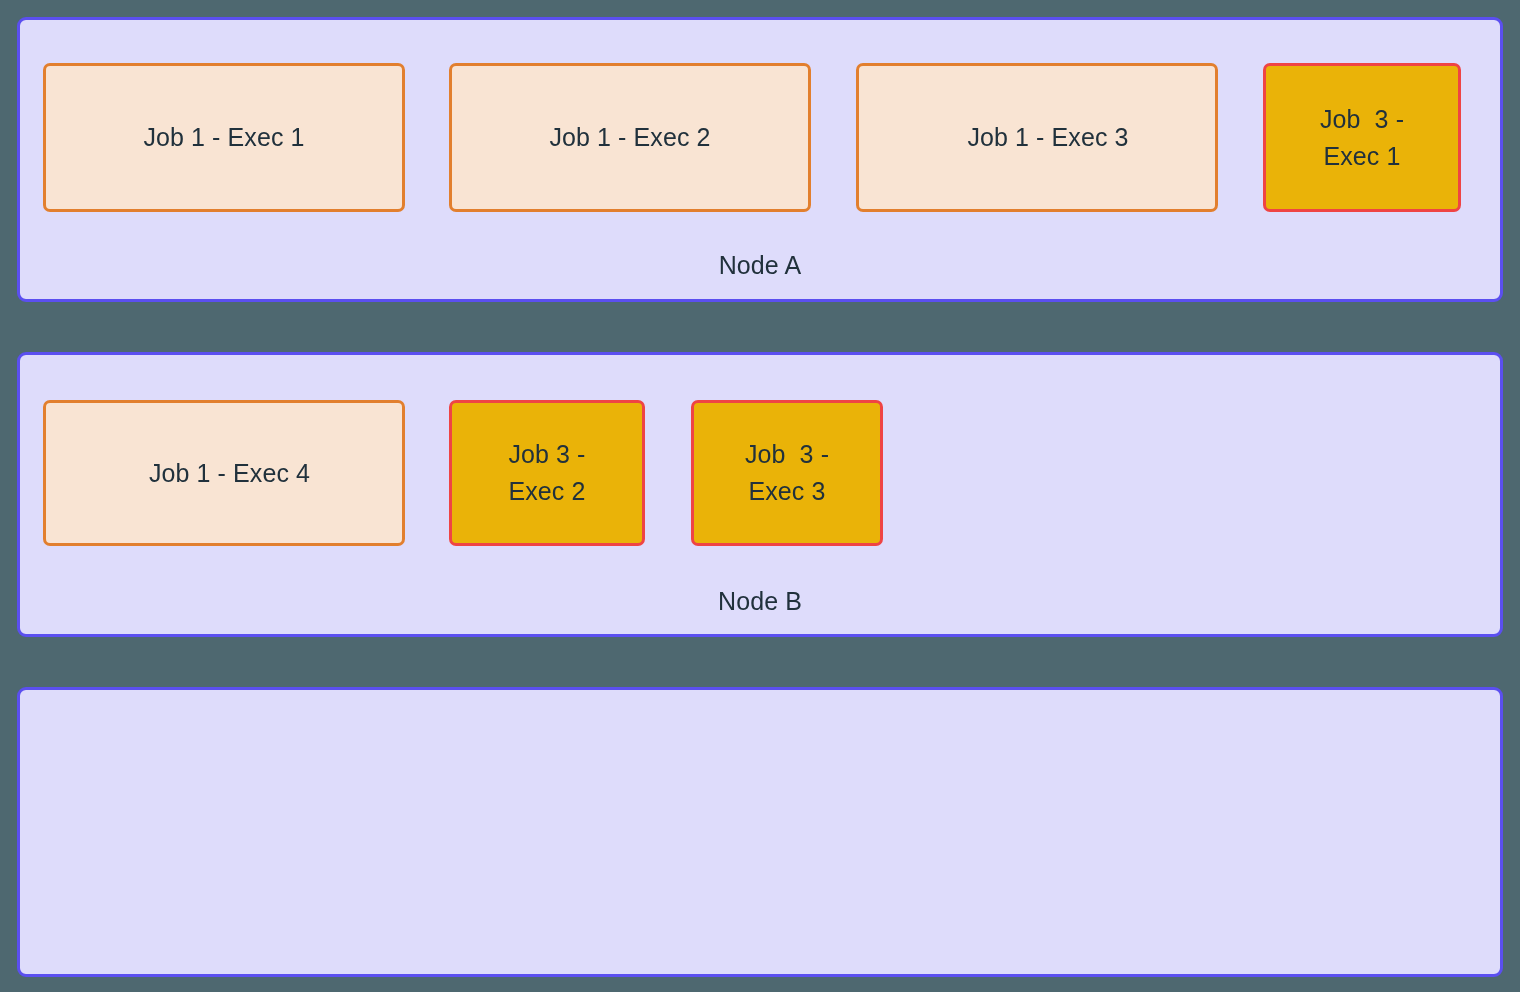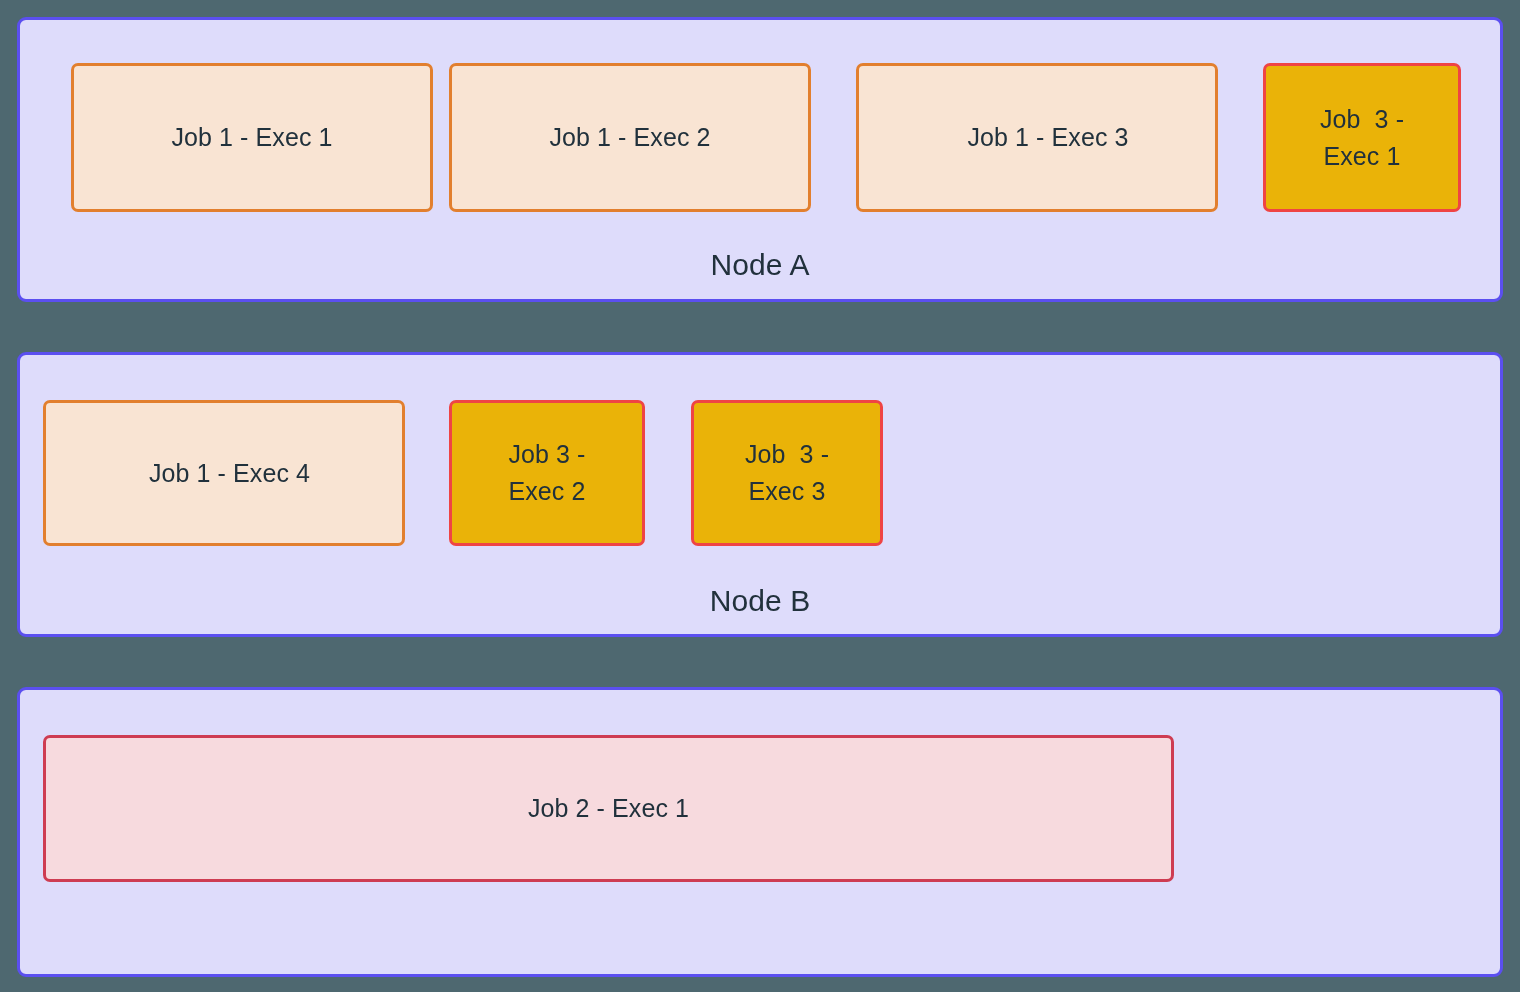--- a/index.html
+++ b/index.html
@@ -31,21 +31,21 @@
     border: 3px solid #5b4ff0;
     border-radius: 9px;
   }
 
   .node-label {
     position: absolute;
     left: 0;
     width: 100%;
     text-align: center;
     color: #21313c;
-    font-size: 30px;
+    font-size: 25px;
     line-height: 30px;
     letter-spacing: 0.1px;
     white-space: pre;
   }
 
   .jobbox {
     position: absolute;
     box-sizing: border-box;
     display: flex;
     align-items: center;
@@ -77,31 +77,30 @@
   .jobbox-text {
     display: block;
     padding: 0 6px;
   }
 </style>
 </head>
 <body>
 
 <div id="diagram">
     <div class="node" style="left: 17px; top: 17px; width: 1486px; height: 285px;">
-      <div class="jobbox orange" style="left: 23px; top: 43px; width: 362px; height: 149px; margin-left: 28px;"><span class="jobbox-text">Job 1 - Exec 1</span></div>
+      <div class="jobbox orange" style="left: 23px; top: 43px; width: 362px; height: 149px;"><span class="jobbox-text">Job 1 - Exec 1</span></div>
       <div class="jobbox orange" style="left: 429px; top: 43px; width: 362px; height: 149px; justify-content: center;"><span class="jobbox-text">Job 1 - Exec 2</span></div>
       <div class="jobbox orange" style="left: 836px; top: 43px; width: 362px; height: 149px; padding-left: 22px;"><span class="jobbox-text">Job 1 - Exec 3</span></div>
       <div class="jobbox gray" style="left: 1243px; top: 43px; width: 198px; height: 149px;"><span class="jobbox-text">Job  3 -
 Exec 1</span></div>
       <div class="node-label" style="top: 230px;">Node A</div>
     </div>
     <div class="node" style="left: 17px; top: 352px; width: 1486px; height: 285px;">
       <div class="jobbox orange" style="left: 23px; top: 45px; width: 362px; height: 146px; padding-left: 11px;"><span class="jobbox-text">Job 1 - Exec 4</span></div>
       <div class="jobbox gray" style="left: 429px; top: 45px; width: 196px; height: 146px;"><span class="jobbox-text">Job 3 -
 Exec 2</span></div>
       <div class="jobbox gray" style="left: 671px; top: 45px; width: 192px; height: 146px;"><span class="jobbox-text">Job  3 -
 Exec 3</span></div>
       <div class="node-label" style="top: 231px;">Node B</div>
     </div>
     <div class="node" style="left: 17px; top: 687px; width: 1486px; height: 290px;">
-      <div class="jobbox red" style="left: 23px; top: 45px; width: 1131px; height: 147px;"><span class="jobbox-text">Job 2 - Exec 1</span></div>
     </div>
   </div>
 
 </body></html>

